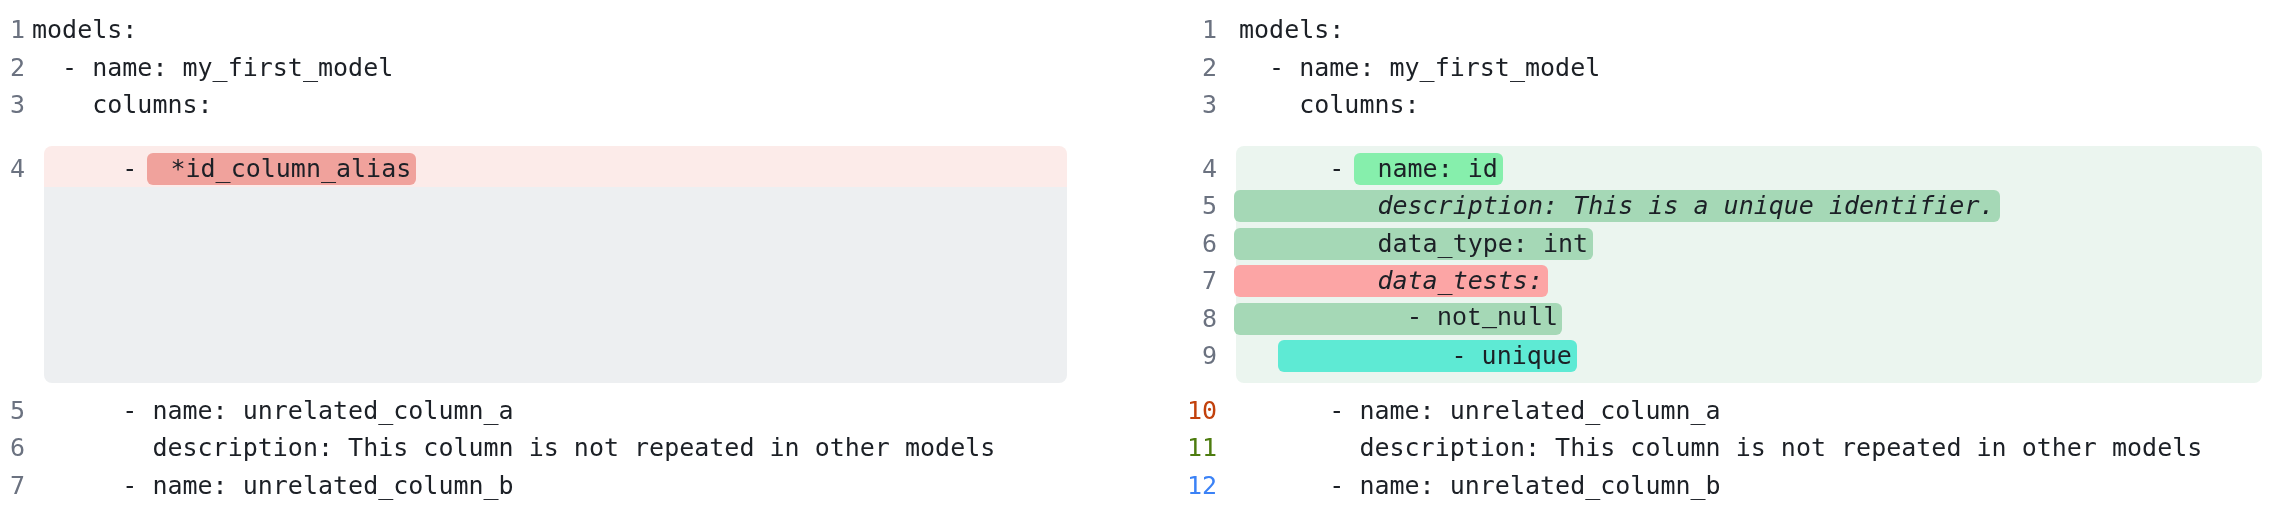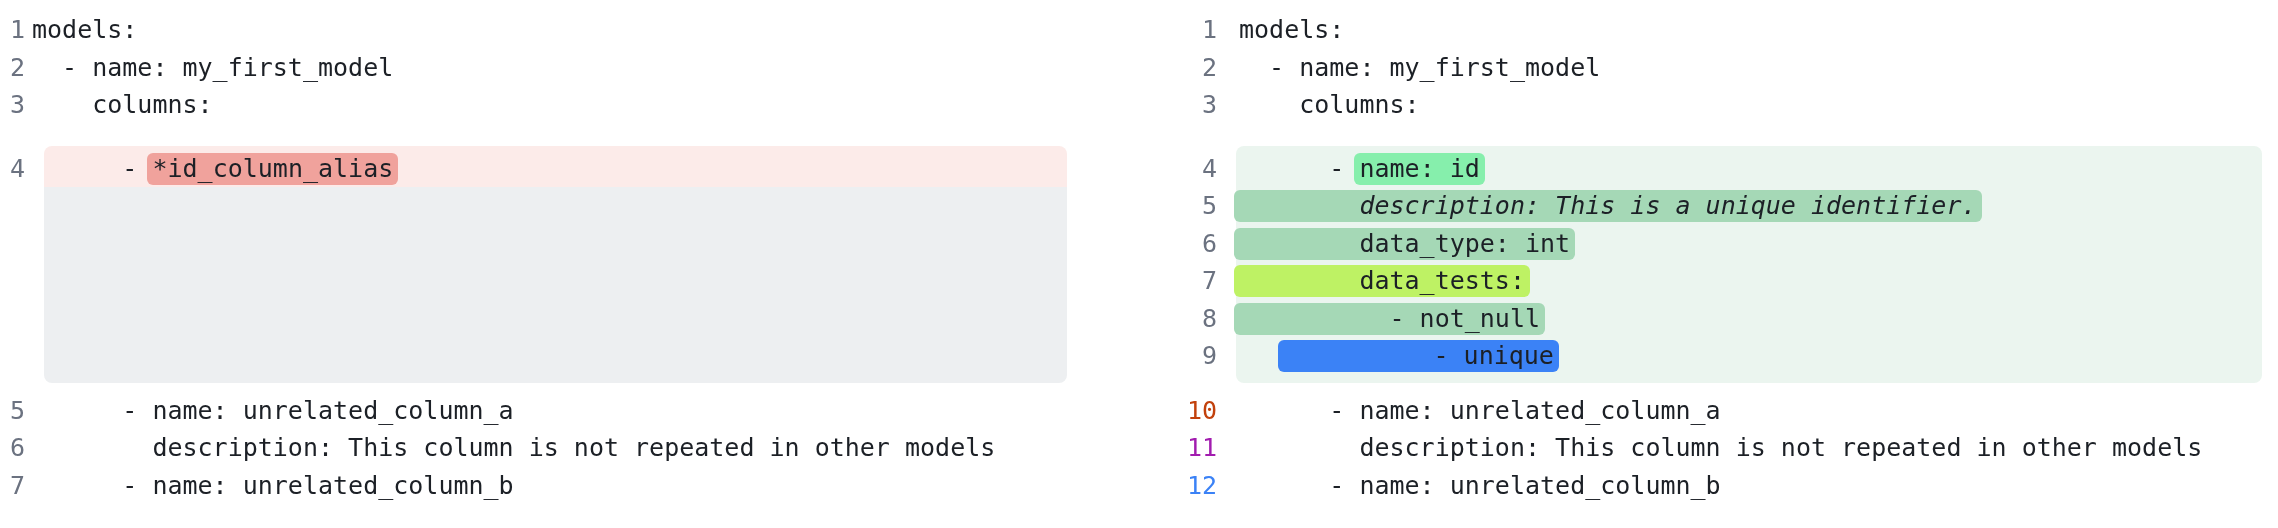--- a/index.html
+++ b/index.html
@@ -69,21 +69,21 @@
   .bg-added-block {
     top: 0;
     bottom: 0;
     border-radius: 8px;
   }
   .filler {
     height: 187.5px;
   }
   .hl {
     border-radius: 6px;
-    padding: 1px 5px 2px 5px;
+    padding: 1px 5px 2px 23px;
     margin: 0 -5px;
   }
 </style>
 </head>
 <body style="background: rgb(255, 255, 255);">
 
 <div class="diff-view">
   <div class="panel panel-left" id="panel-left">
       <div class="row">
         <div class="gut" style="color: rgb(107, 114, 128);">1</div>
@@ -141,37 +141,37 @@
         <div class="row">
           <div class="gut" style="color: rgb(107, 114, 128);">5</div>
           <div class="code" style="color: rgb(28, 32, 38);"><span class="hl" style="background: rgb(165, 216, 182); font-style: italic;">        description: This is a unique identifier.</span></div>
         </div>
         <div class="row">
           <div class="gut" style="color: rgb(107, 114, 128);">6</div>
           <div class="code" style="color: rgb(28, 32, 38);"><span class="hl" style="background: rgb(165, 216, 182);">        data_type: int</span></div>
         </div>
         <div class="row">
           <div class="gut" style="color: rgb(107, 114, 128);">7</div>
-          <div class="code" style="color: rgb(28, 32, 38);"><span class="hl" style="background: #bef264;">        data_tests:</span></div>
+          <div class="code" style="color: rgb(28, 32, 38);"><span class="hl" style="background: #fca5a5; font-style: italic;">        data_tests:</span></div>
         </div>
         <div class="row">
           <div class="gut" style="color: rgb(107, 114, 128);">8</div>
-          <div class="code" style="color: rgb(28, 32, 38);"><span class="hl" style="background: rgb(165, 216, 182);">          - not_null</span></div>
+          <div class="code" style="color: rgb(28, 32, 38); font-family: Liberation Mono, monospace;"><span class="hl" style="background: rgb(165, 216, 182);">          - not_null</span></div>
         </div>
         <div class="row">
           <div class="gut" style="color: rgb(107, 114, 128);">9</div>
-          <div class="code" style="color: rgb(28, 32, 38);"><span class="hl" style="background: #3b82f6; margin-left: 39px;">          - unique</span></div>
+          <div class="code" style="color: rgb(28, 32, 38);"><span class="hl" style="background: #5eead4; margin-left: 39px;">          - unique</span></div>
         </div>
       </div>
       <div class="row">
         <div class="gut" style="color: #c2410c;">10</div>
         <div class="code" style="color: rgb(28, 32, 38);"><span>      - name: unrelated_column_a</span></div>
       </div>
       <div class="row">
-        <div class="gut" style="color: #a21caf;">11</div>
+        <div class="gut" style="color: #4d7c0f;">11</div>
         <div class="code" style="color: rgb(28, 32, 38);"><span>        description: This column is not repeated in other models</span></div>
       </div>
       <div class="row">
         <div class="gut" style="color: #3b82f6;">12</div>
         <div class="code" style="color: rgb(28, 32, 38);"><span>      - name: unrelated_column_b</span></div>
       </div>
     </div>
 </div>
 
 </body></html>

